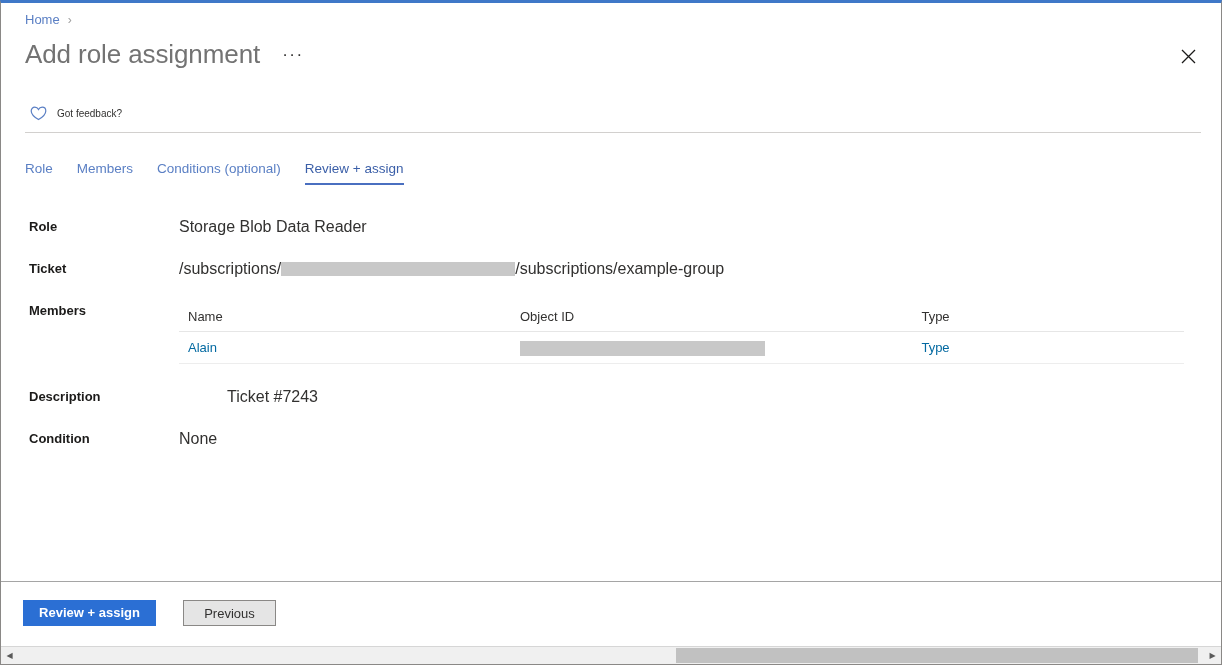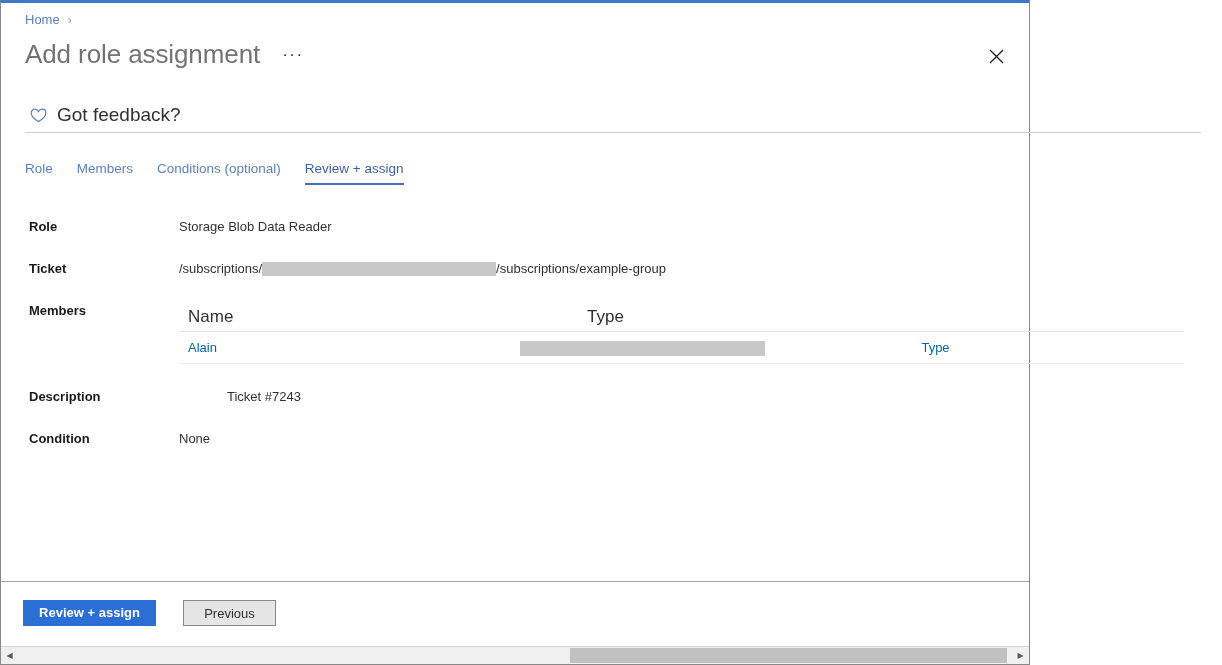--- a/index.html
+++ b/index.html
@@ -10,21 +10,21 @@
   body {
     font-family: "Liberation Sans", sans-serif;
     width: 1222px; height: 665px;
     overflow: hidden;
     color: #323130;
   }
 
   
   .blade {
     position: relative;
-    width: 1030px; height: 665px;
+    width: 1222px; height: 665px;
     background: #ffffff;
     border-top: 3px solid #3f78c8;
     border-left: 1px solid #8a8886;
     border-right: 1px solid #8a8886;
     border-bottom: 1px solid #8a8886;
   }
 
   
   .breadcrumb {
     position: absolute;
@@ -85,21 +85,21 @@
     display: flex; align-items: center;
     cursor: pointer;
   }
   .heart-icon {
     width: 18px; height: 18px;
     display: flex; align-items: center; justify-content: center;
     color: #5a7fc4;
   }
   .feedback-label {
     margin-left: 10px;
-    font-size: 19px;
+    font-size: 10px;
     color: #323130;
   }
 
   .top-divider {
     position: absolute;
     left: 24px; top: 129px;
     width: 1176px; height: 1px;
     background: #d2d0ce;
   }
 
@@ -139,21 +139,21 @@
   }
   .detail-label {
     width: 150px;
     flex: 0 0 150px;
     font-size: 13px;
     font-weight: bold;
     color: #1b1a19;
     line-height: 18px;
   }
   .detail-value {
-    font-size: 13px;
+    font-size: 16px;
     color: #323130;
     line-height: 18px;
     display: flex;
     align-items: center;
     white-space: nowrap;
   }
 
   .row-role      { top: 215px; }
   .row-scope     { top: 257px; }
   .row-members   { top: 299px; }
@@ -187,21 +187,21 @@
     align-items: center;
     height: 32px;
     border-bottom: 1px solid #ededed;
   }
   .mt-c-name { width: 332px; flex: 0 0 332px; }
   .mt-c-obj  { width: 330px; flex: 0 0 330px; }
   .mt-c-type { width: 180px; flex: 0 0 180px; }
   .mt-head .mt-c-name,
   .mt-head .mt-c-obj,
   .mt-head .mt-c-type {
-    font-size: 17px;
+    font-size: 13px;
     color: #323130;
   }
   .mt-row .mt-c-name,
   .mt-row .mt-c-obj,
   .mt-row .mt-c-type {
     font-size: 13px;
     color: #0369a1;
   }
   .mt-c-name { padding-left: 9px; }
   .mt-c-obj  { padding-left: 9px; }
@@ -328,20 +328,21 @@
     </div>
   </div>
 
   <div class="detail-row row-members">
     <div class="detail-label">Members</div>
   </div>
 
   <div class="members-table">
     <div class="mt-head">
       <div class="mt-c-name">Name</div>
+      <div class="mt-c-obj">Object ID</div>
       <div class="mt-c-type">Type</div>
     </div>
     <div class="mt-row">
       <div class="mt-c-name">Alain</div>
       <div class="mt-c-obj">
         <span class="redact redact-objid"></span>
       </div>
       <div class="mt-c-type">Type</div>
     </div>
   </div>

